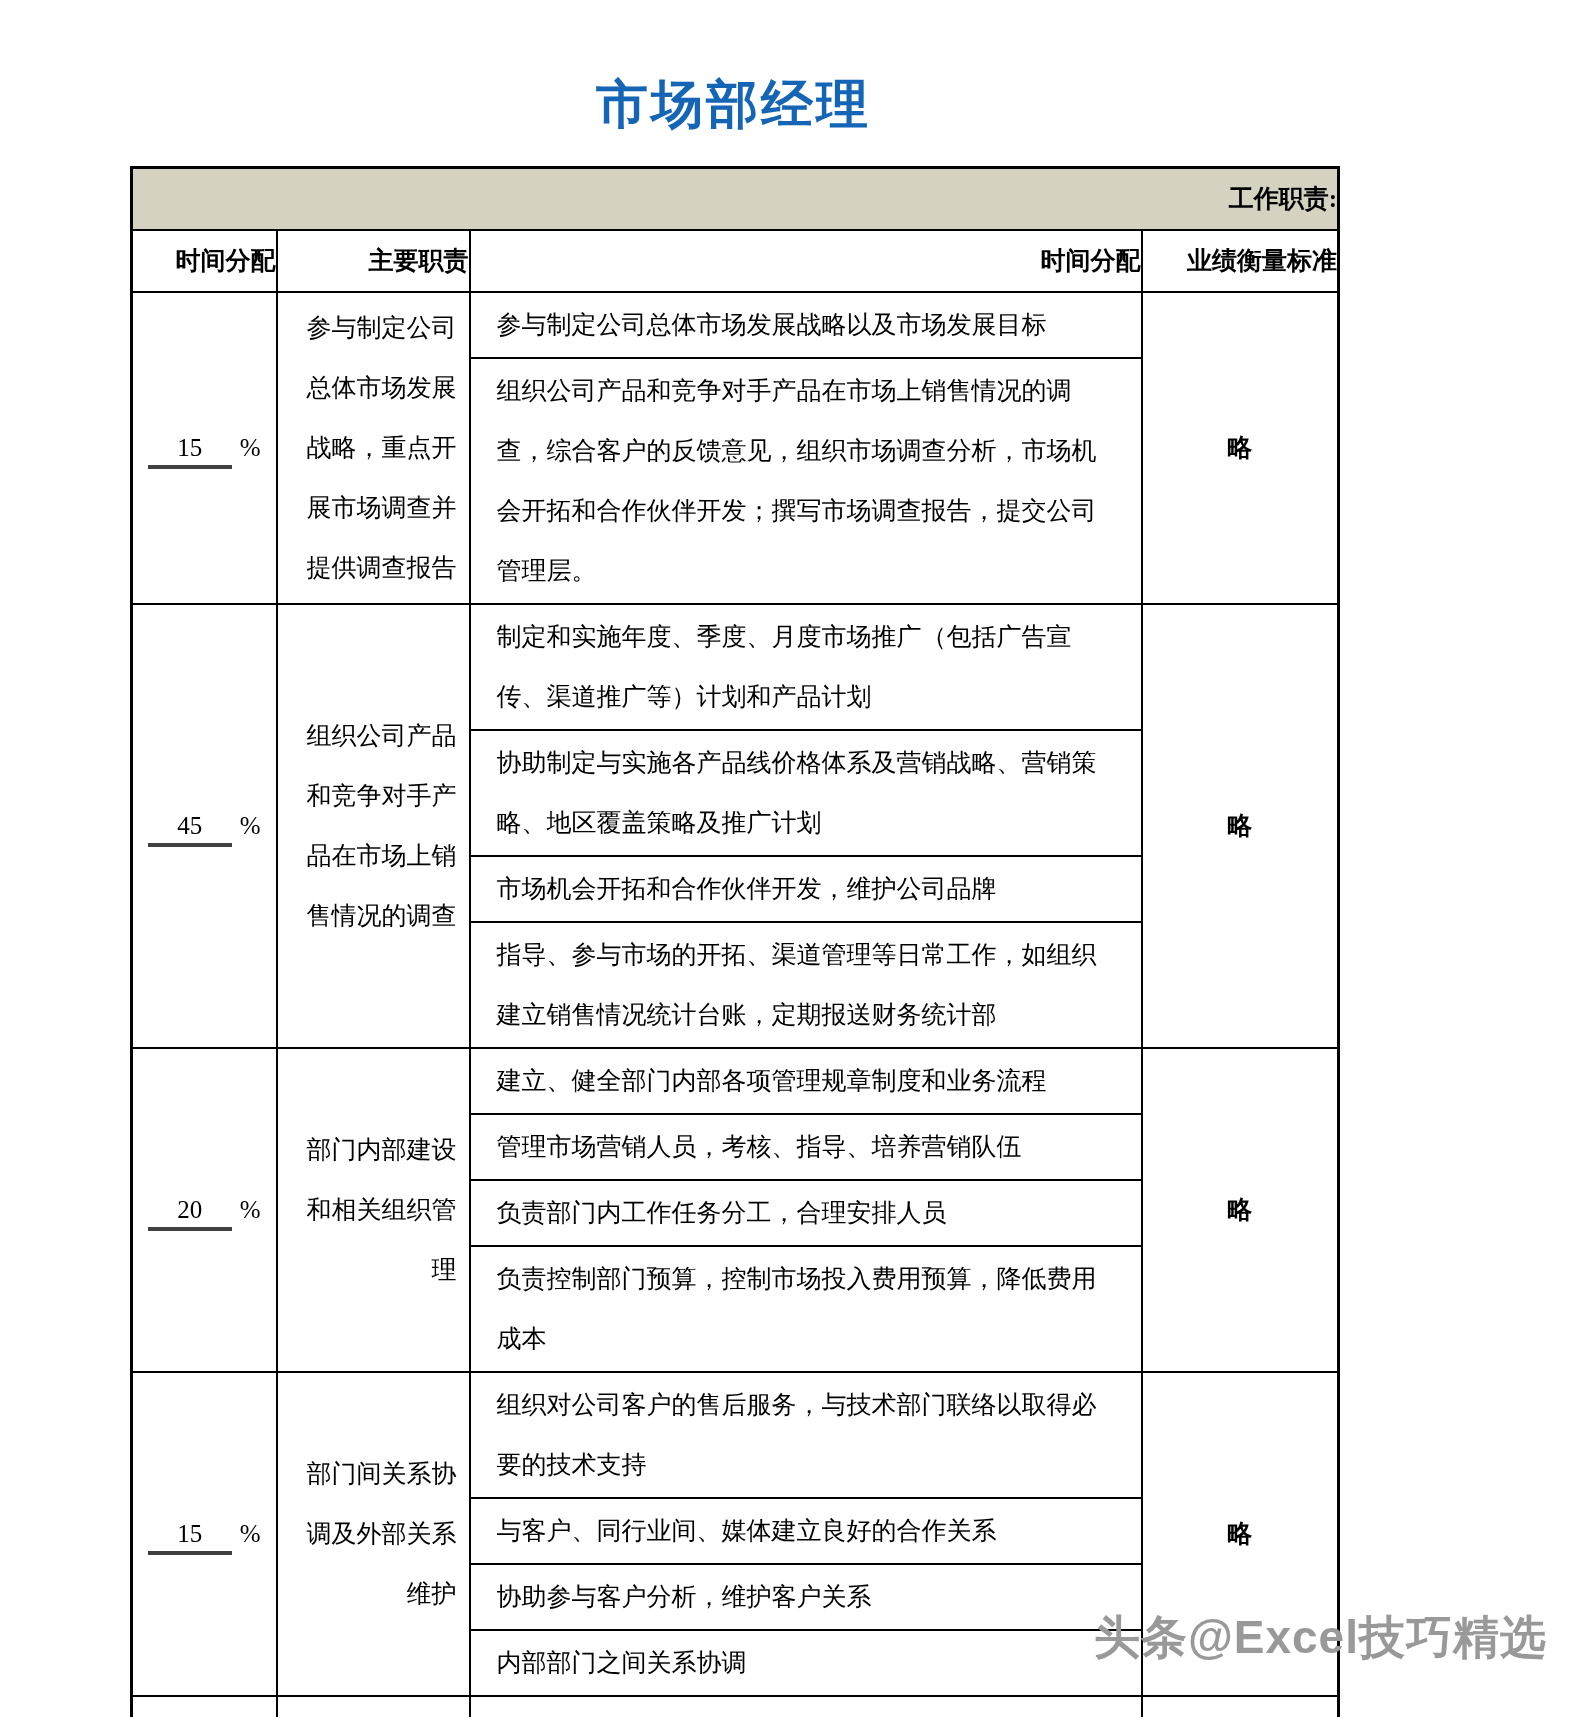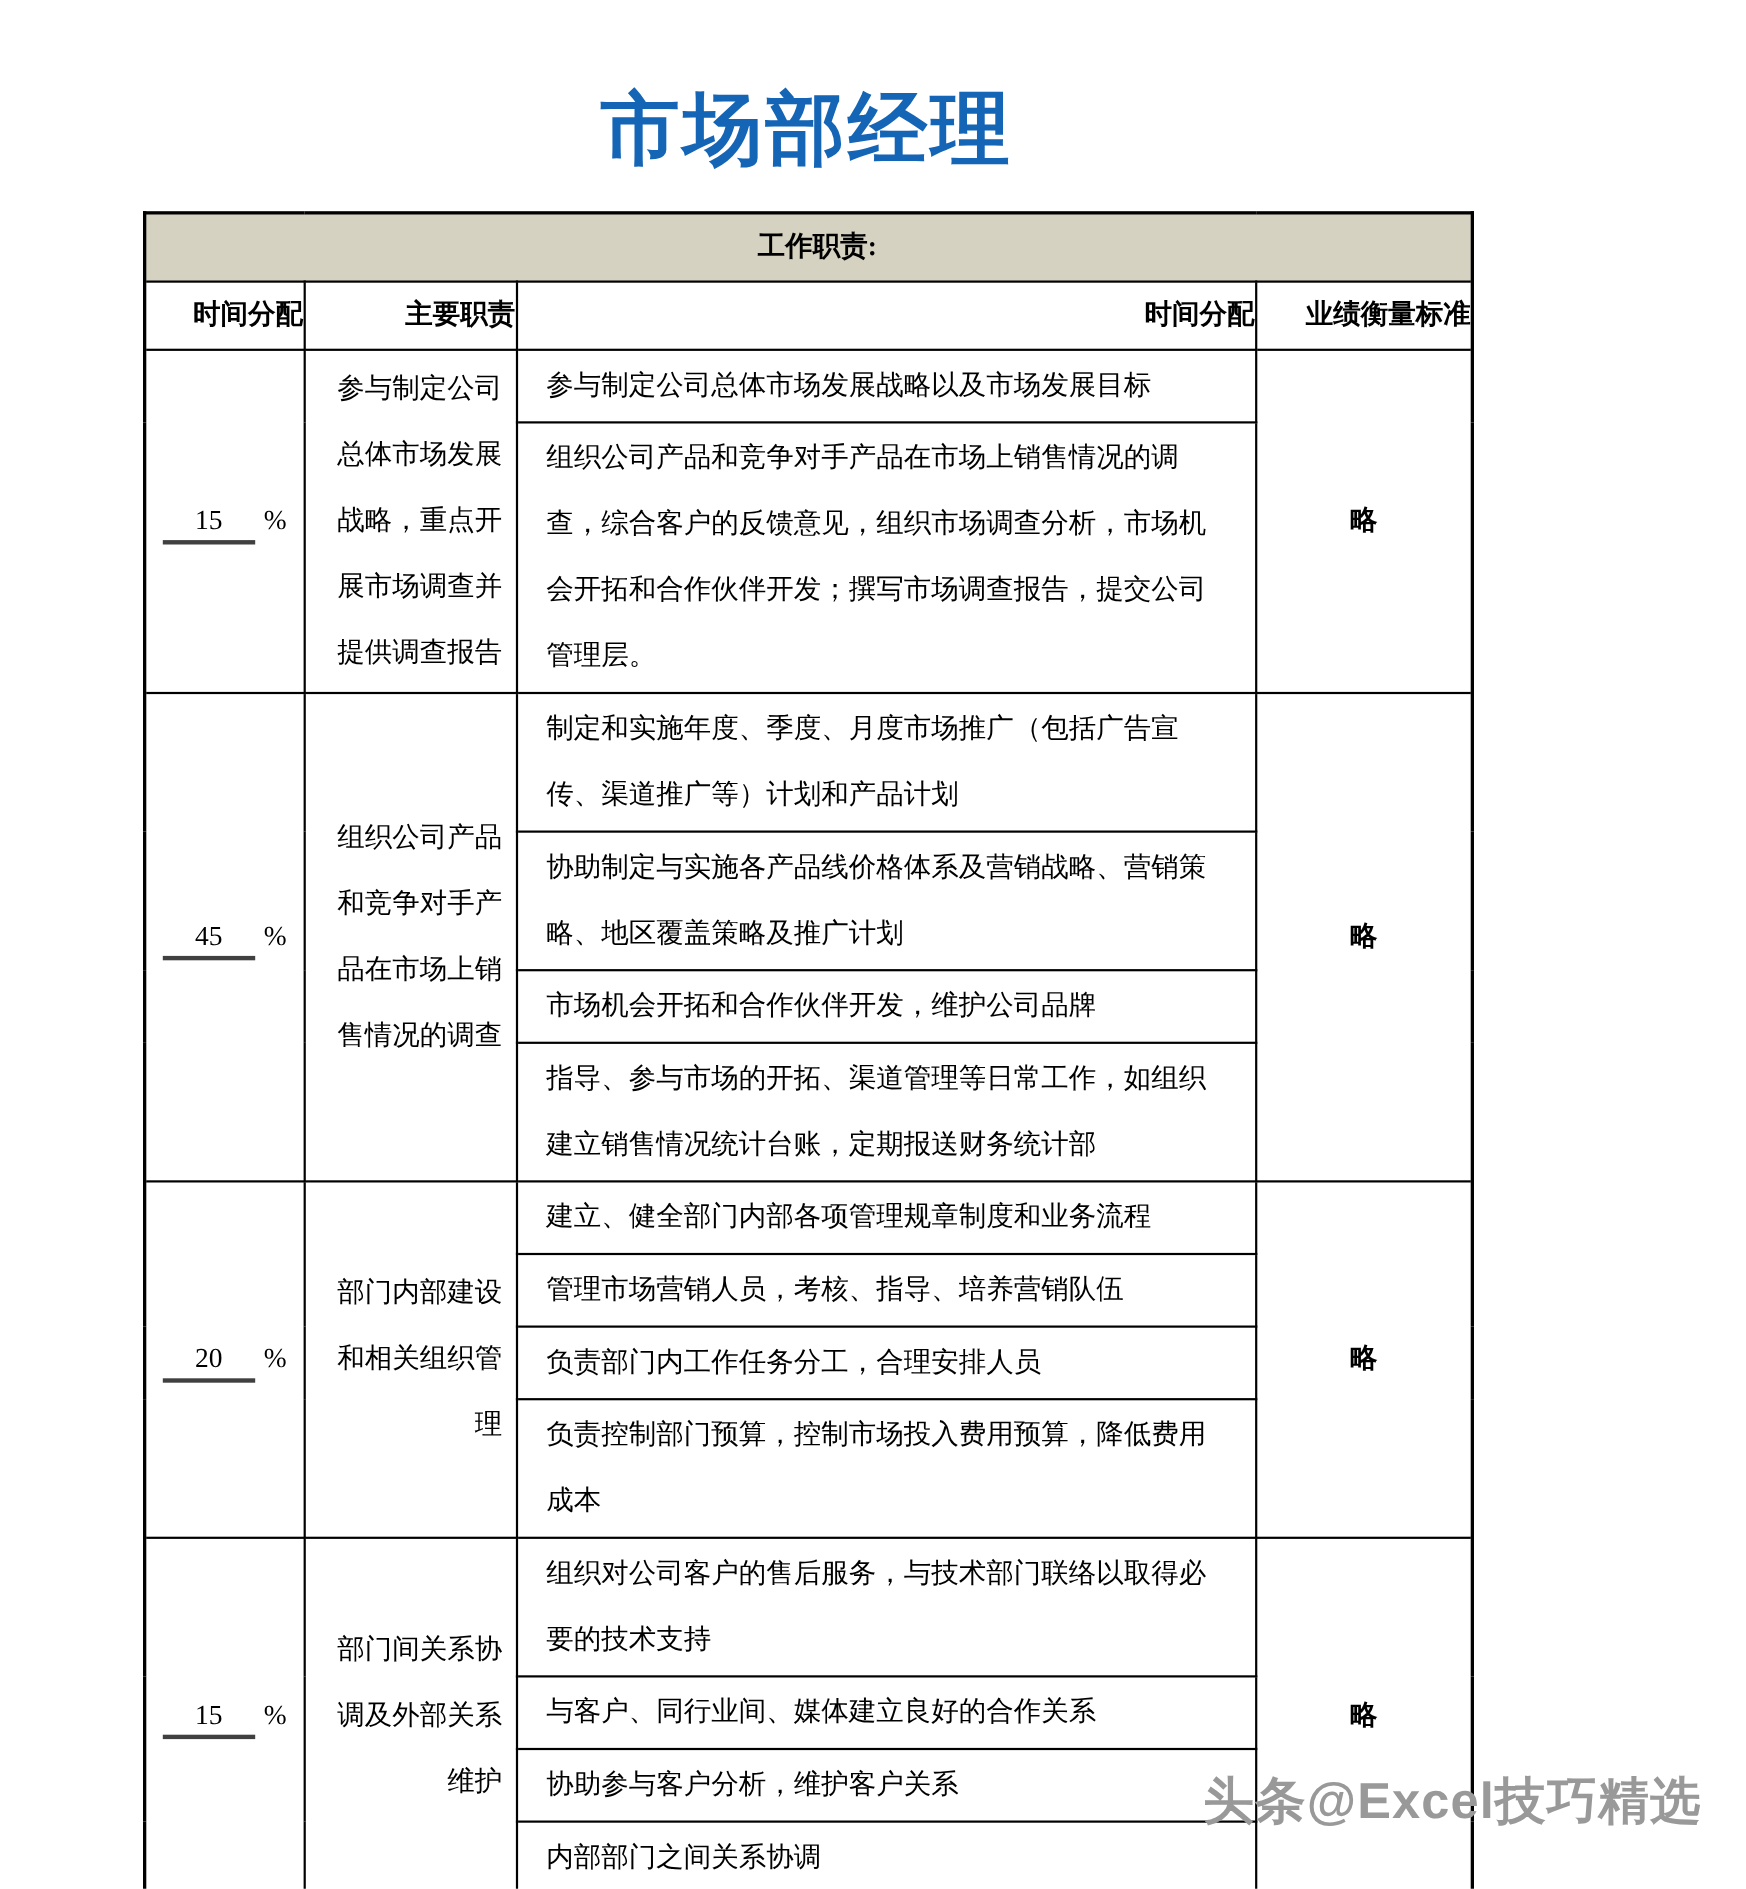--- a/index.html
+++ b/index.html
@@ -12,21 +12,21 @@
     font-family: "Liberation Serif", serif;
     color: #000;
   }
   .page-title {
     margin-top: 70px;
     width: 1207px;
     margin-left: 130px;
     text-align: center;
     font-family: "Liberation Sans", sans-serif;
     font-weight: bold;
-    font-size: 72px;
+    font-size: 52px;
     letter-spacing: 3px;
     color: var(--title_color, #1565b6);
   }
   .table-wrap {
     margin: 26px 0 0 130px;
     width: 1207px;
   }
   table.duties {
     width: 100%;
     border-collapse: collapse;
@@ -34,21 +34,21 @@
     border: 3px solid #000;
   }
   table.duties th, table.duties td {
     border: 2px solid #000;
     font-size: 25px;
     line-height: 60px;
     vertical-align: middle;
   }
   th.section-header {
     background: var(--section_bg, #d6d2c2);
-    text-align: center;
+    text-align: right;
     font-size: 29px;
     font-weight: bold;
     height: 54px;
     line-height: 54px;
     padding-left: 16px;
   }
   th.col-header {
     font-size: 27px;
     font-weight: bold;
     text-align: right;

